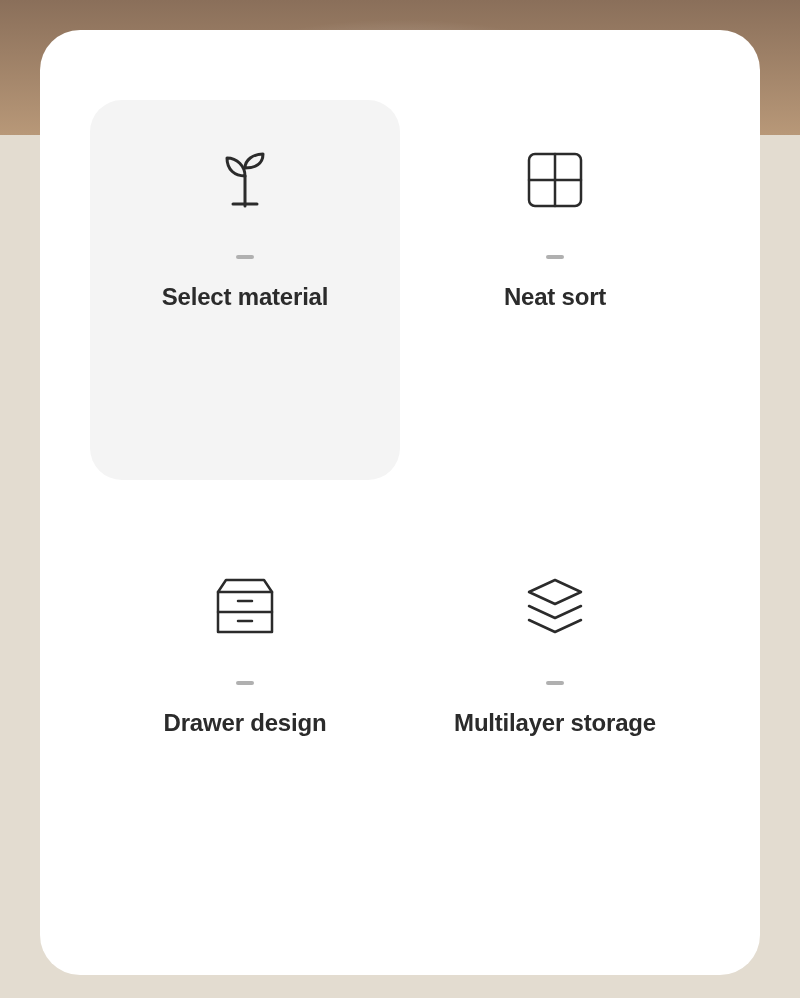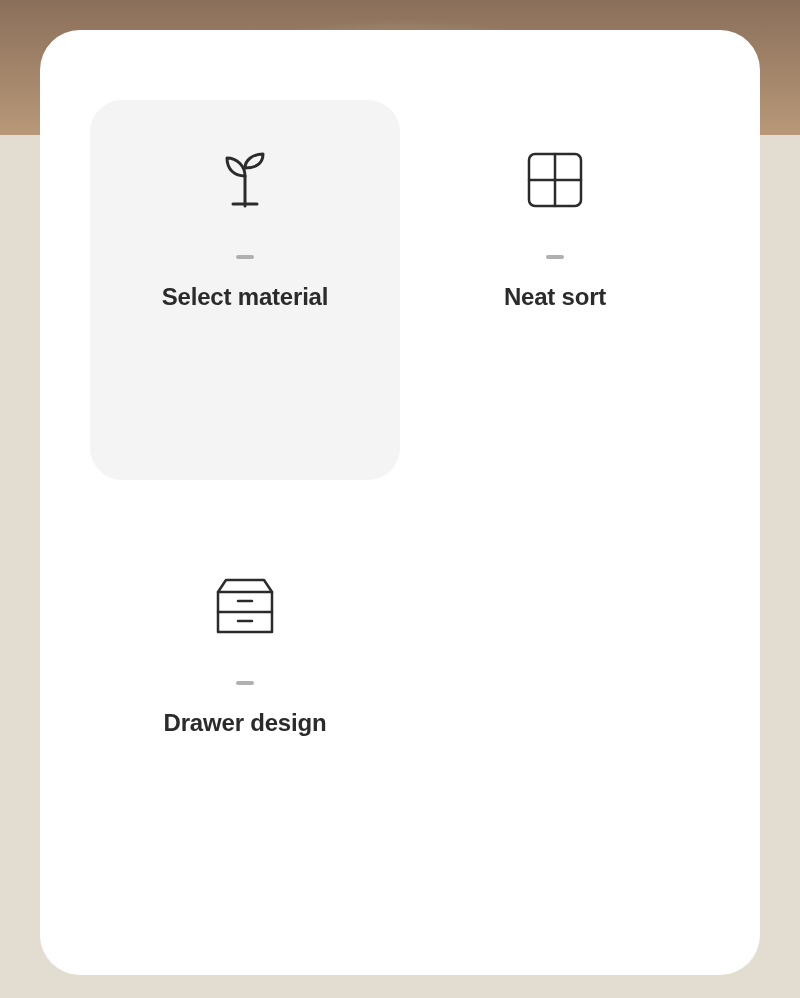--- a/index.html
+++ b/index.html
@@ -126,15 +126,26 @@
           <path d="M8 18 L16 6 L54 6 L62 18 Z"></path>
           <line x1="8" y1="38" x2="62" y2="38"></line>
           <line x1="28" y1="27" x2="42" y2="27"></line>
           <line x1="28" y1="47" x2="42" y2="47"></line>
         </svg>
       </div>
       <div class="dash"></div>
       <div class="label">Drawer design</div>
     </div>
 
+    <div class="cell">
+      <div class="icon-wrap">
+        <svg width="68" height="60" viewBox="0 0 68 60" fill="none" stroke="#2b2b2b" stroke-width="2.5" stroke-linecap="round" stroke-linejoin="round">
+          <polygon points="34,4 60,16 34,28 8,16"></polygon>
+          <polyline points="8,30 34,42 60,30"></polyline>
+          <polyline points="8,44 34,56 60,44"></polyline>
+        </svg>
+      </div>
+      <div class="dash"></div>
+      <div class="label">Multilayer storage</div>
+    </div>
 
   </div>
 </div>
 
 </body></html>

